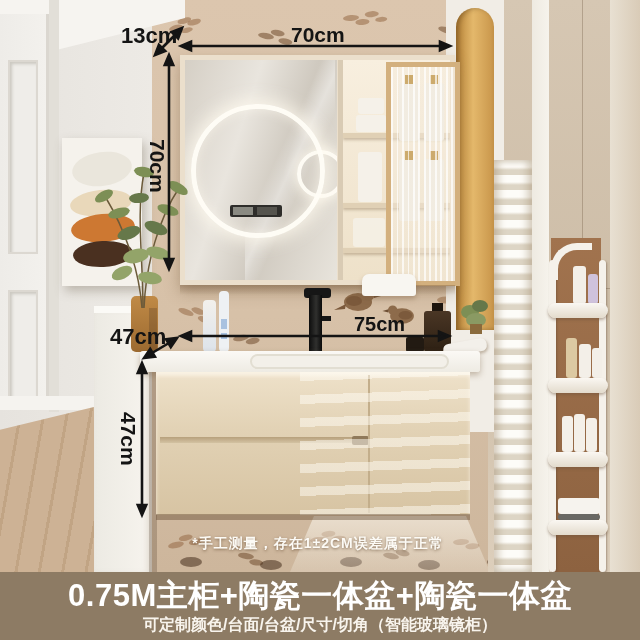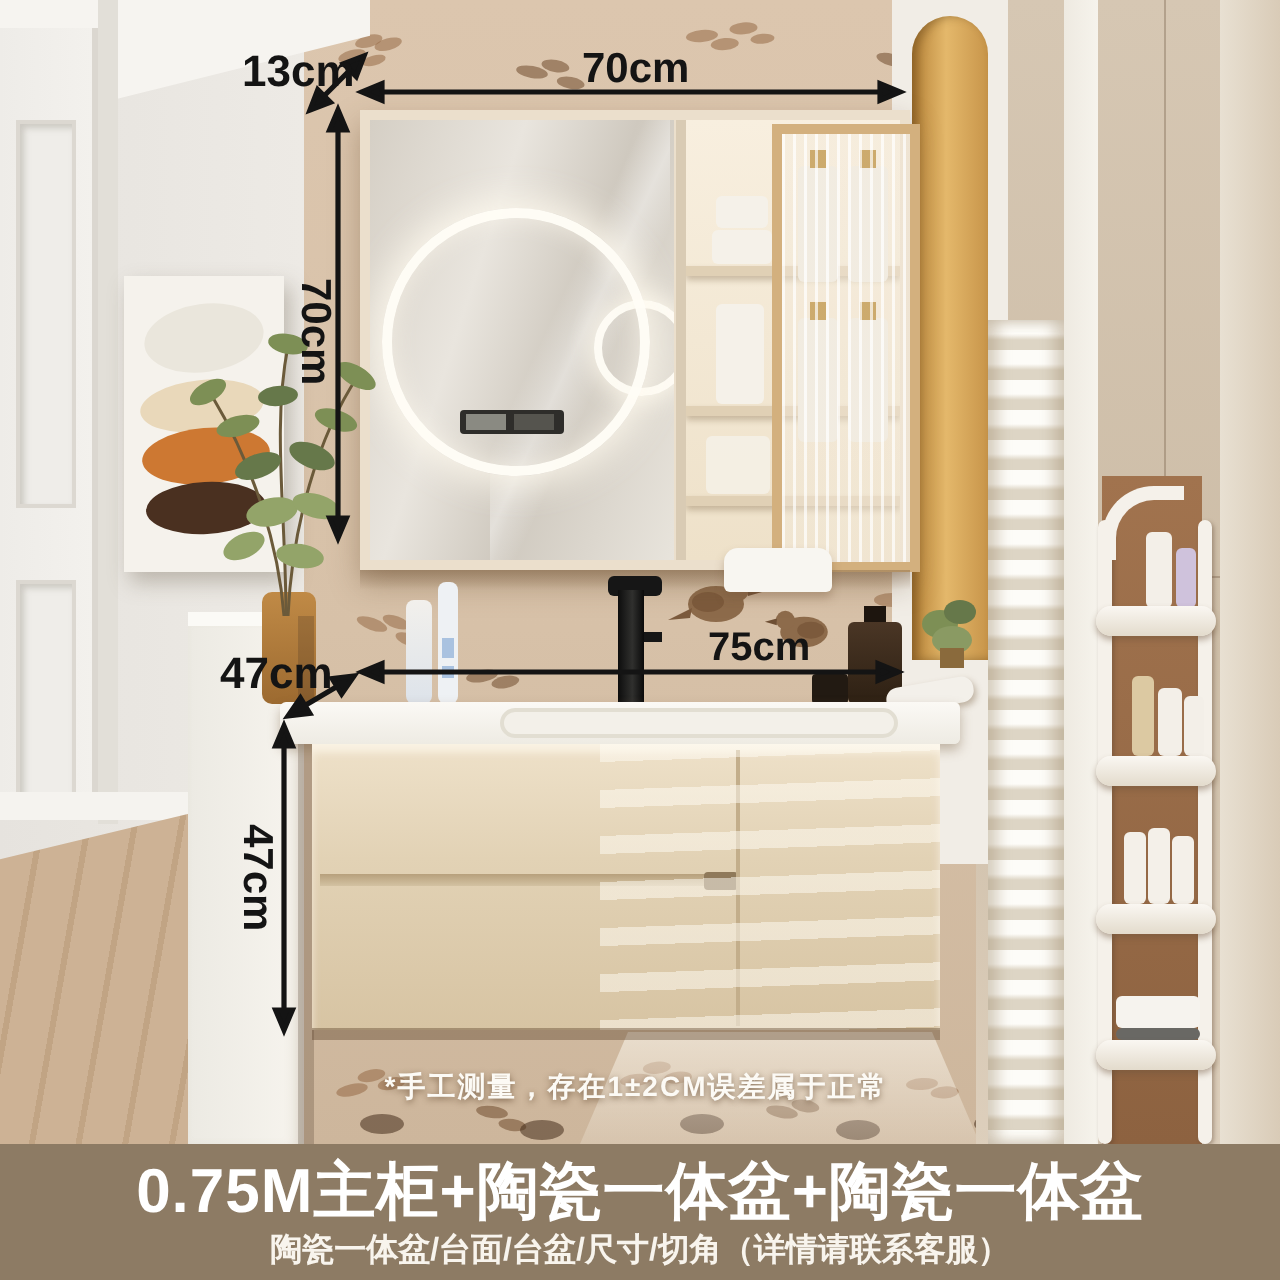--- a/index.html
+++ b/index.html
@@ -362,16 +362,16 @@
   <div class="dim" id="dim-70-top">70cm</div>
   <div class="dim" id="dim-70-left">70cm</div>
   <div class="dim" id="dim-47-depth">47cm</div>
   <div class="dim" id="dim-75">75cm</div>
   <div class="dim" id="dim-47-height">47cm</div>
 
   <div id="disclaimer">*手工测量，存在1±2CM误差属于正常</div>
 
   <div id="banner">
     <div id="banner-title">0.75M主柜+陶瓷一体盆+陶瓷一体盆</div>
-    <div id="banner-subtitle">陶瓷一体盆/台面/台盆/尺寸/切角（详情请联系客服）</div>
+    <div id="banner-subtitle">可定制颜色/台面/台盆/尺寸/切角（智能玻璃镜柜）</div>
   </div>
 
 </div>
 
 </body></html>

